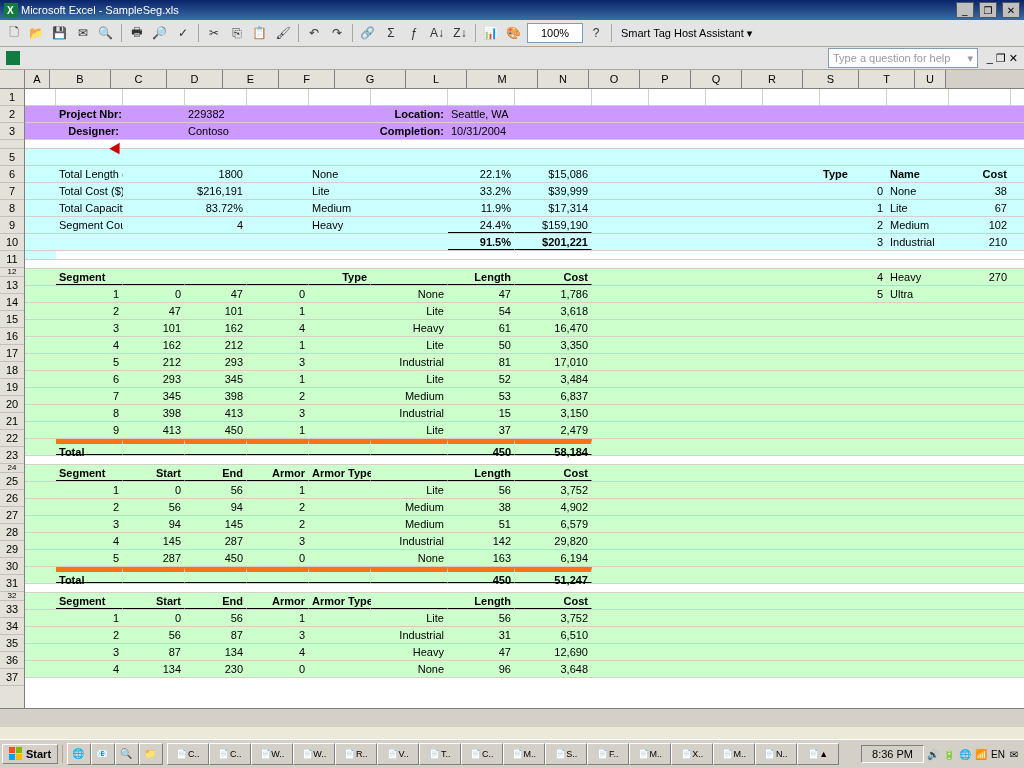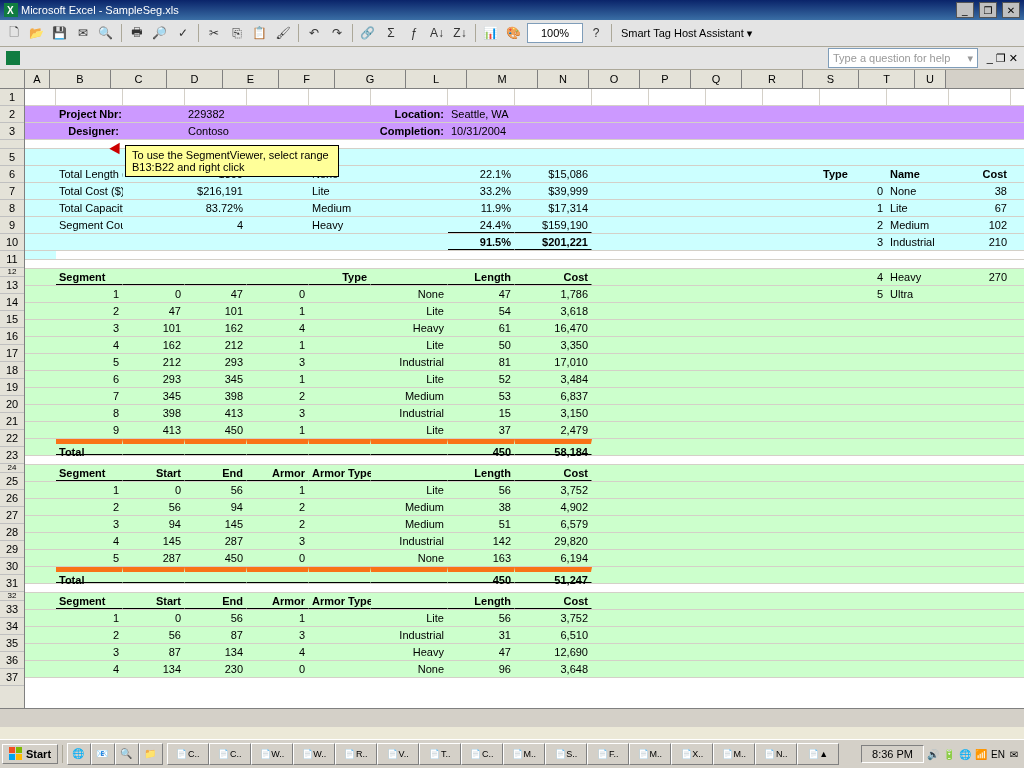--- a/index.html
+++ b/index.html
@@ -774,21 +774,20 @@
           <div class="cell " style="width:50px"></div>
           <div class="cell " style="width:50px"></div>
           <div class="cell " style="width:50px"></div>
           <div class="cell " style="width:50px"></div>
           <div class="cell " style="width:60px"></div>
           <div class="cell " style="width:55px"></div>
           <div class="cell " style="width:55px"></div>
           <div class="cell " style="width:30px"></div>
         </div>
         <div class="redtri"></div>
-        <div class="tooltip">To use the SegmentViewer, select range B13:B22 and right click</div>
       </div>
   </div>
 </div>
 
 <div class="sheettabs"></div>
 
 <div class="taskbar">
   <div class="start">
     <svg width="14" height="14">
         <rect width="6" height="6" fill="#f25022"></rect>

